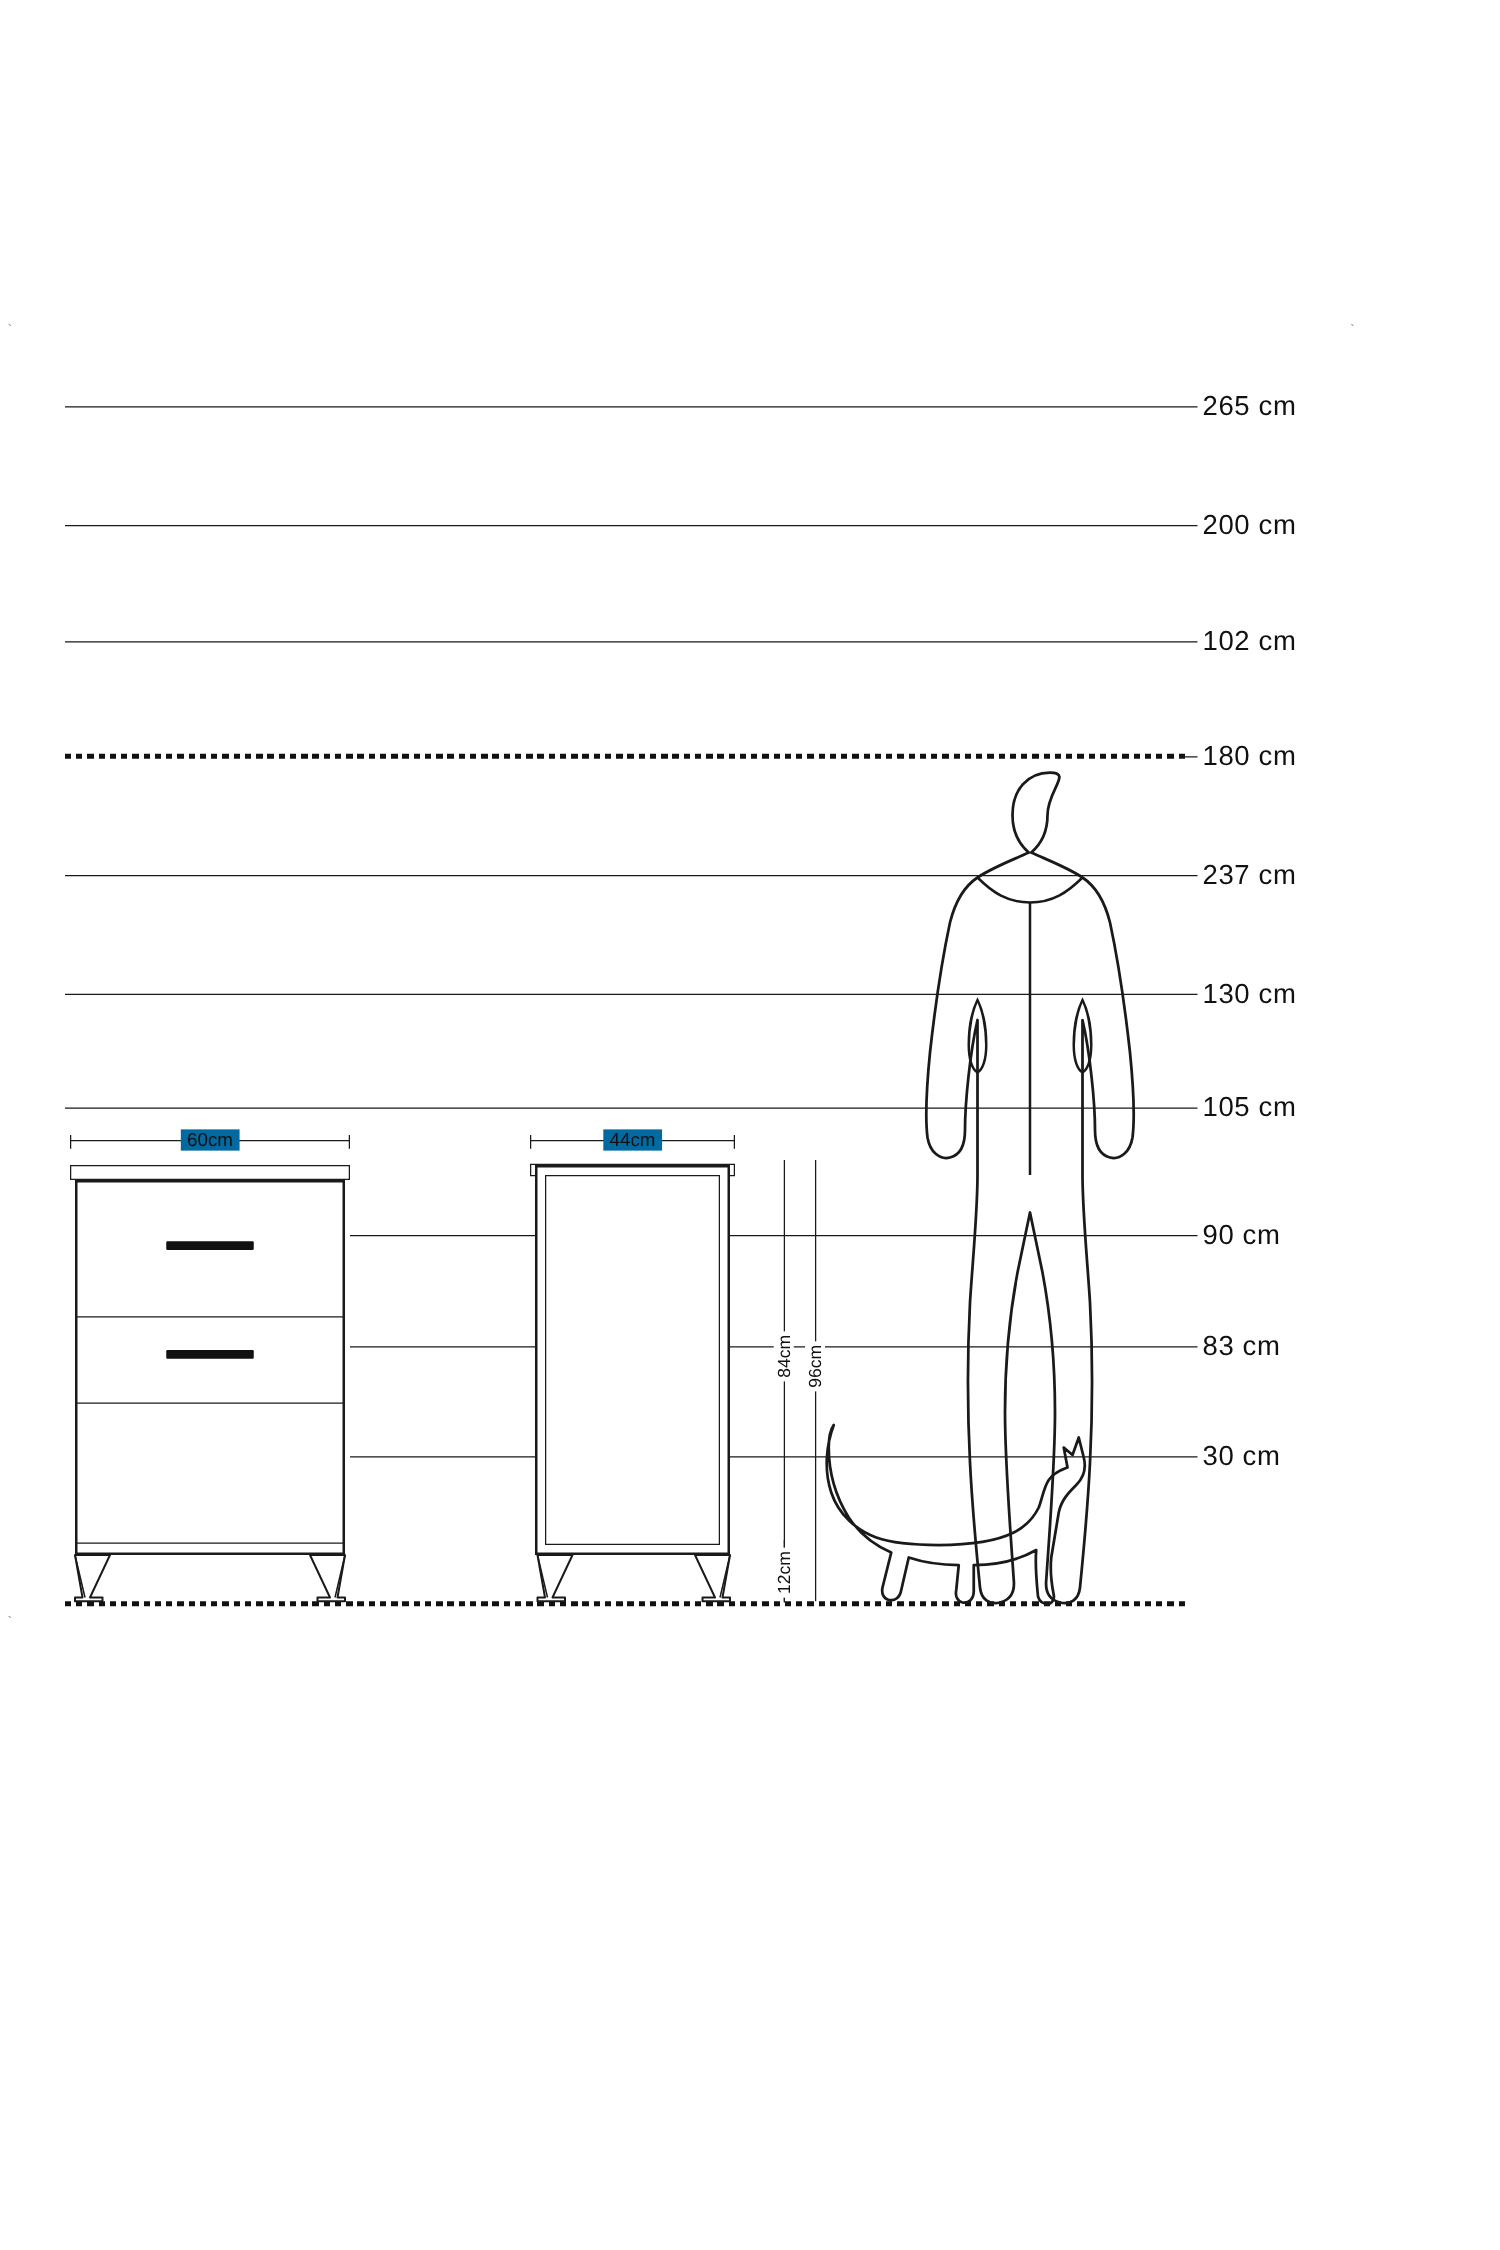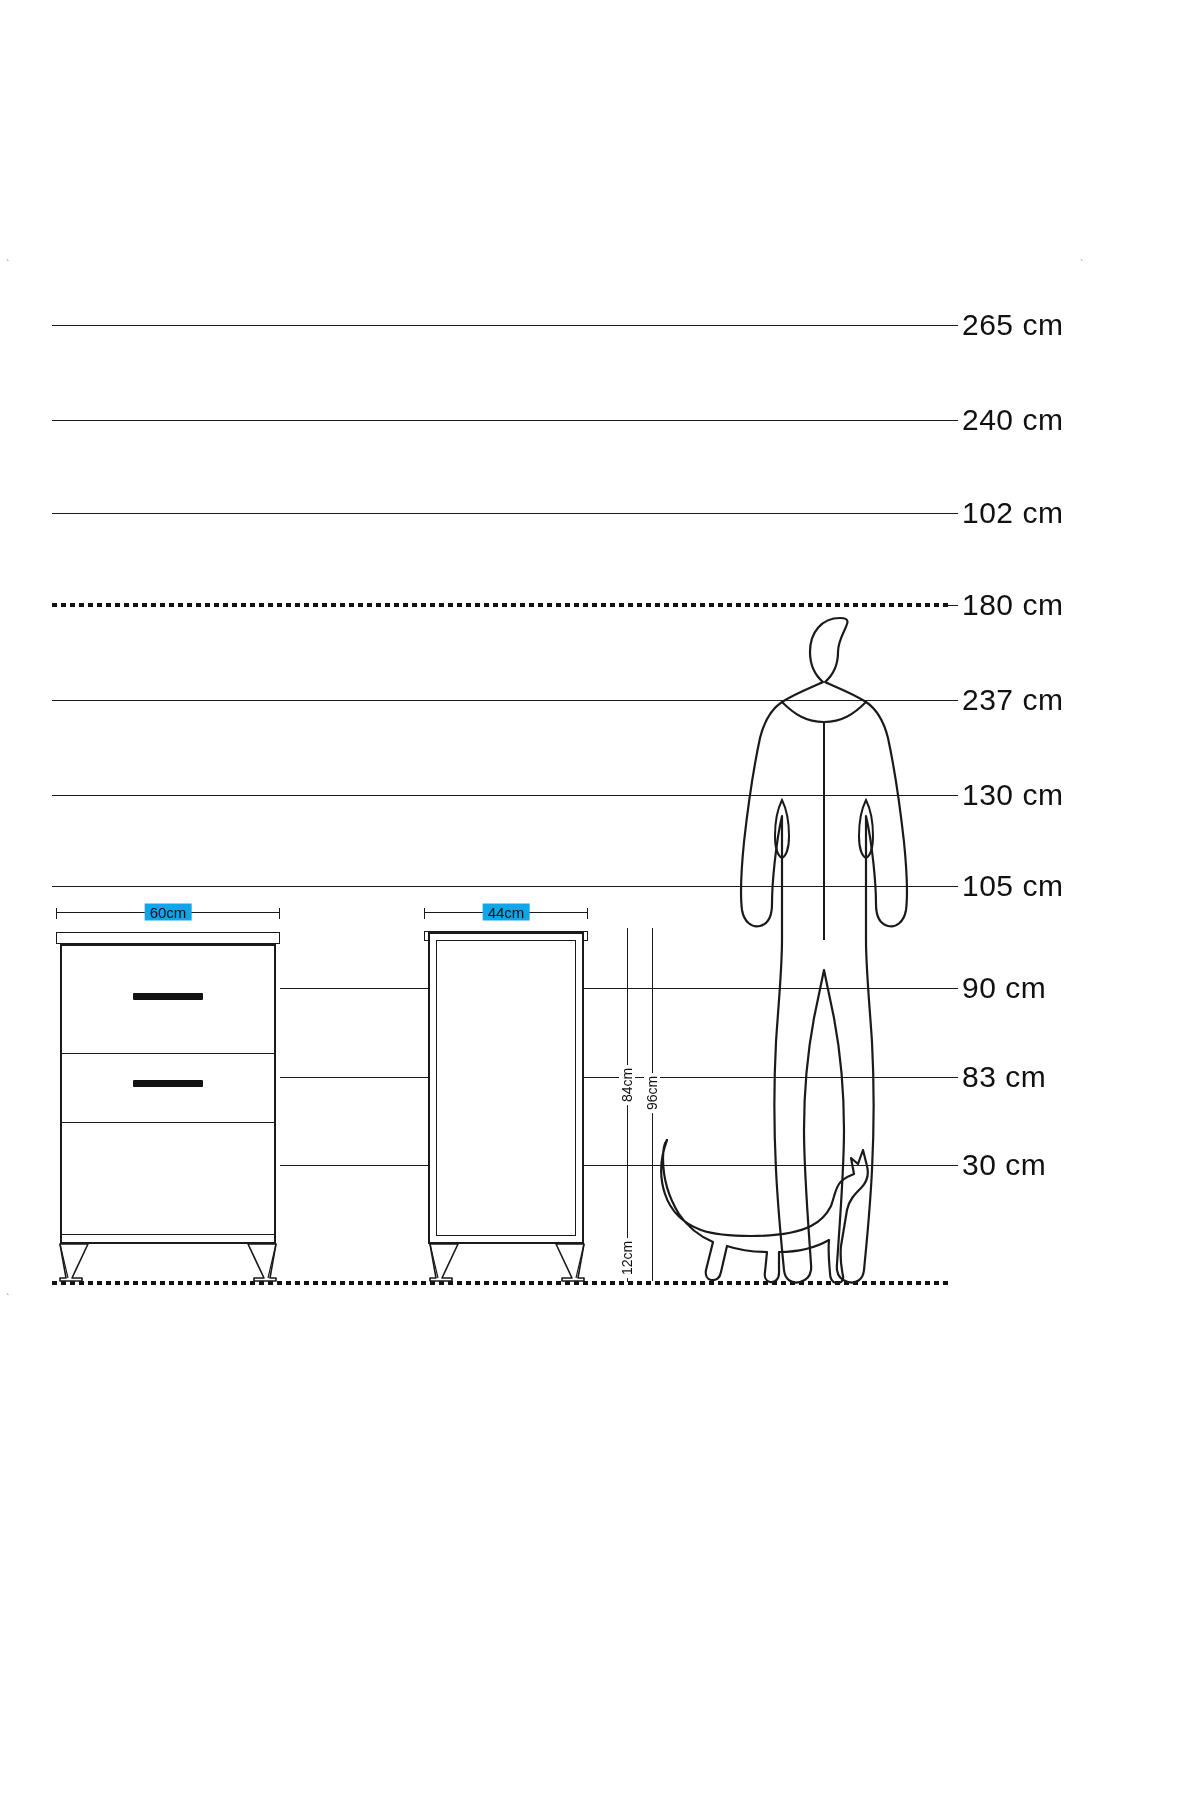--- a/index.html
+++ b/index.html
@@ -39,21 +39,21 @@
   .tick {
     position: absolute;
     height: 0;
     border-top: 1.5px solid #1a1a1a;
     width: 18px;
     left: 940px;
   }
   .scale-label {
     position: absolute;
     left: 962px;
-    font-size: 30px;
+    font-size: 22px;
     letter-spacing: .5px;
     white-space: nowrap;
     transform: translateY(-50%);
     color: #111;
   }
 
   
   .unit {
     position: absolute;
     box-sizing: border-box;
@@ -101,21 +101,21 @@
     top: -5px;
     height: 11px;
     width: 0;
     border-left: 1px solid #1a1a1a;
   }
   .dim-h::before { left: 0; }
   .dim-h::after { right: 0; }
   .dim-h-label {
     position: absolute;
     font-size: 15px;
-    background: #0ea5e9;
+    background: #0369a1;
     padding: 0 5px;
     transform: translate(-50%, -50%);
     white-space: nowrap;
   }
   .dim-v {
     position: absolute;
     width: 0;
     border-left: 1px solid #1a1a1a;
   }
   .dim-v-label {
@@ -148,21 +148,21 @@
   <div class="corner-mark" style="left:6px; top:258px;">`</div>
   <div class="corner-mark" style="left:1080px; top:258px;">`</div>
   <div class="corner-mark" style="left:6px; top:1292px;">`</div>
 
   <div class="scale-line" style="top:325px;"></div>
   <div class="tick" style="top:325px;"></div>
   <div class="scale-label" style="top:325px;">265 cm</div>
 
   <div class="scale-line" style="top:420px;"></div>
   <div class="tick" style="top:420px;"></div>
-  <div class="scale-label" style="top:420px;">240 cm</div>
+  <div class="scale-label" style="top:420px;">200 cm</div>
 
   <div class="scale-line" style="top:513px;"></div>
   <div class="tick" style="top:513px;"></div>
   <div class="scale-label" style="top:513px;">102 cm</div>
 
   <div class="scale-line dashed" style="top:603px; left:52px; width:900px;"></div>
   <div class="tick" style="top:605px; left:944px; width:14px;"></div>
   <div class="scale-label" style="top:605px;">180 cm</div>
 
   <div class="scale-line" style="top:700px;"></div>

